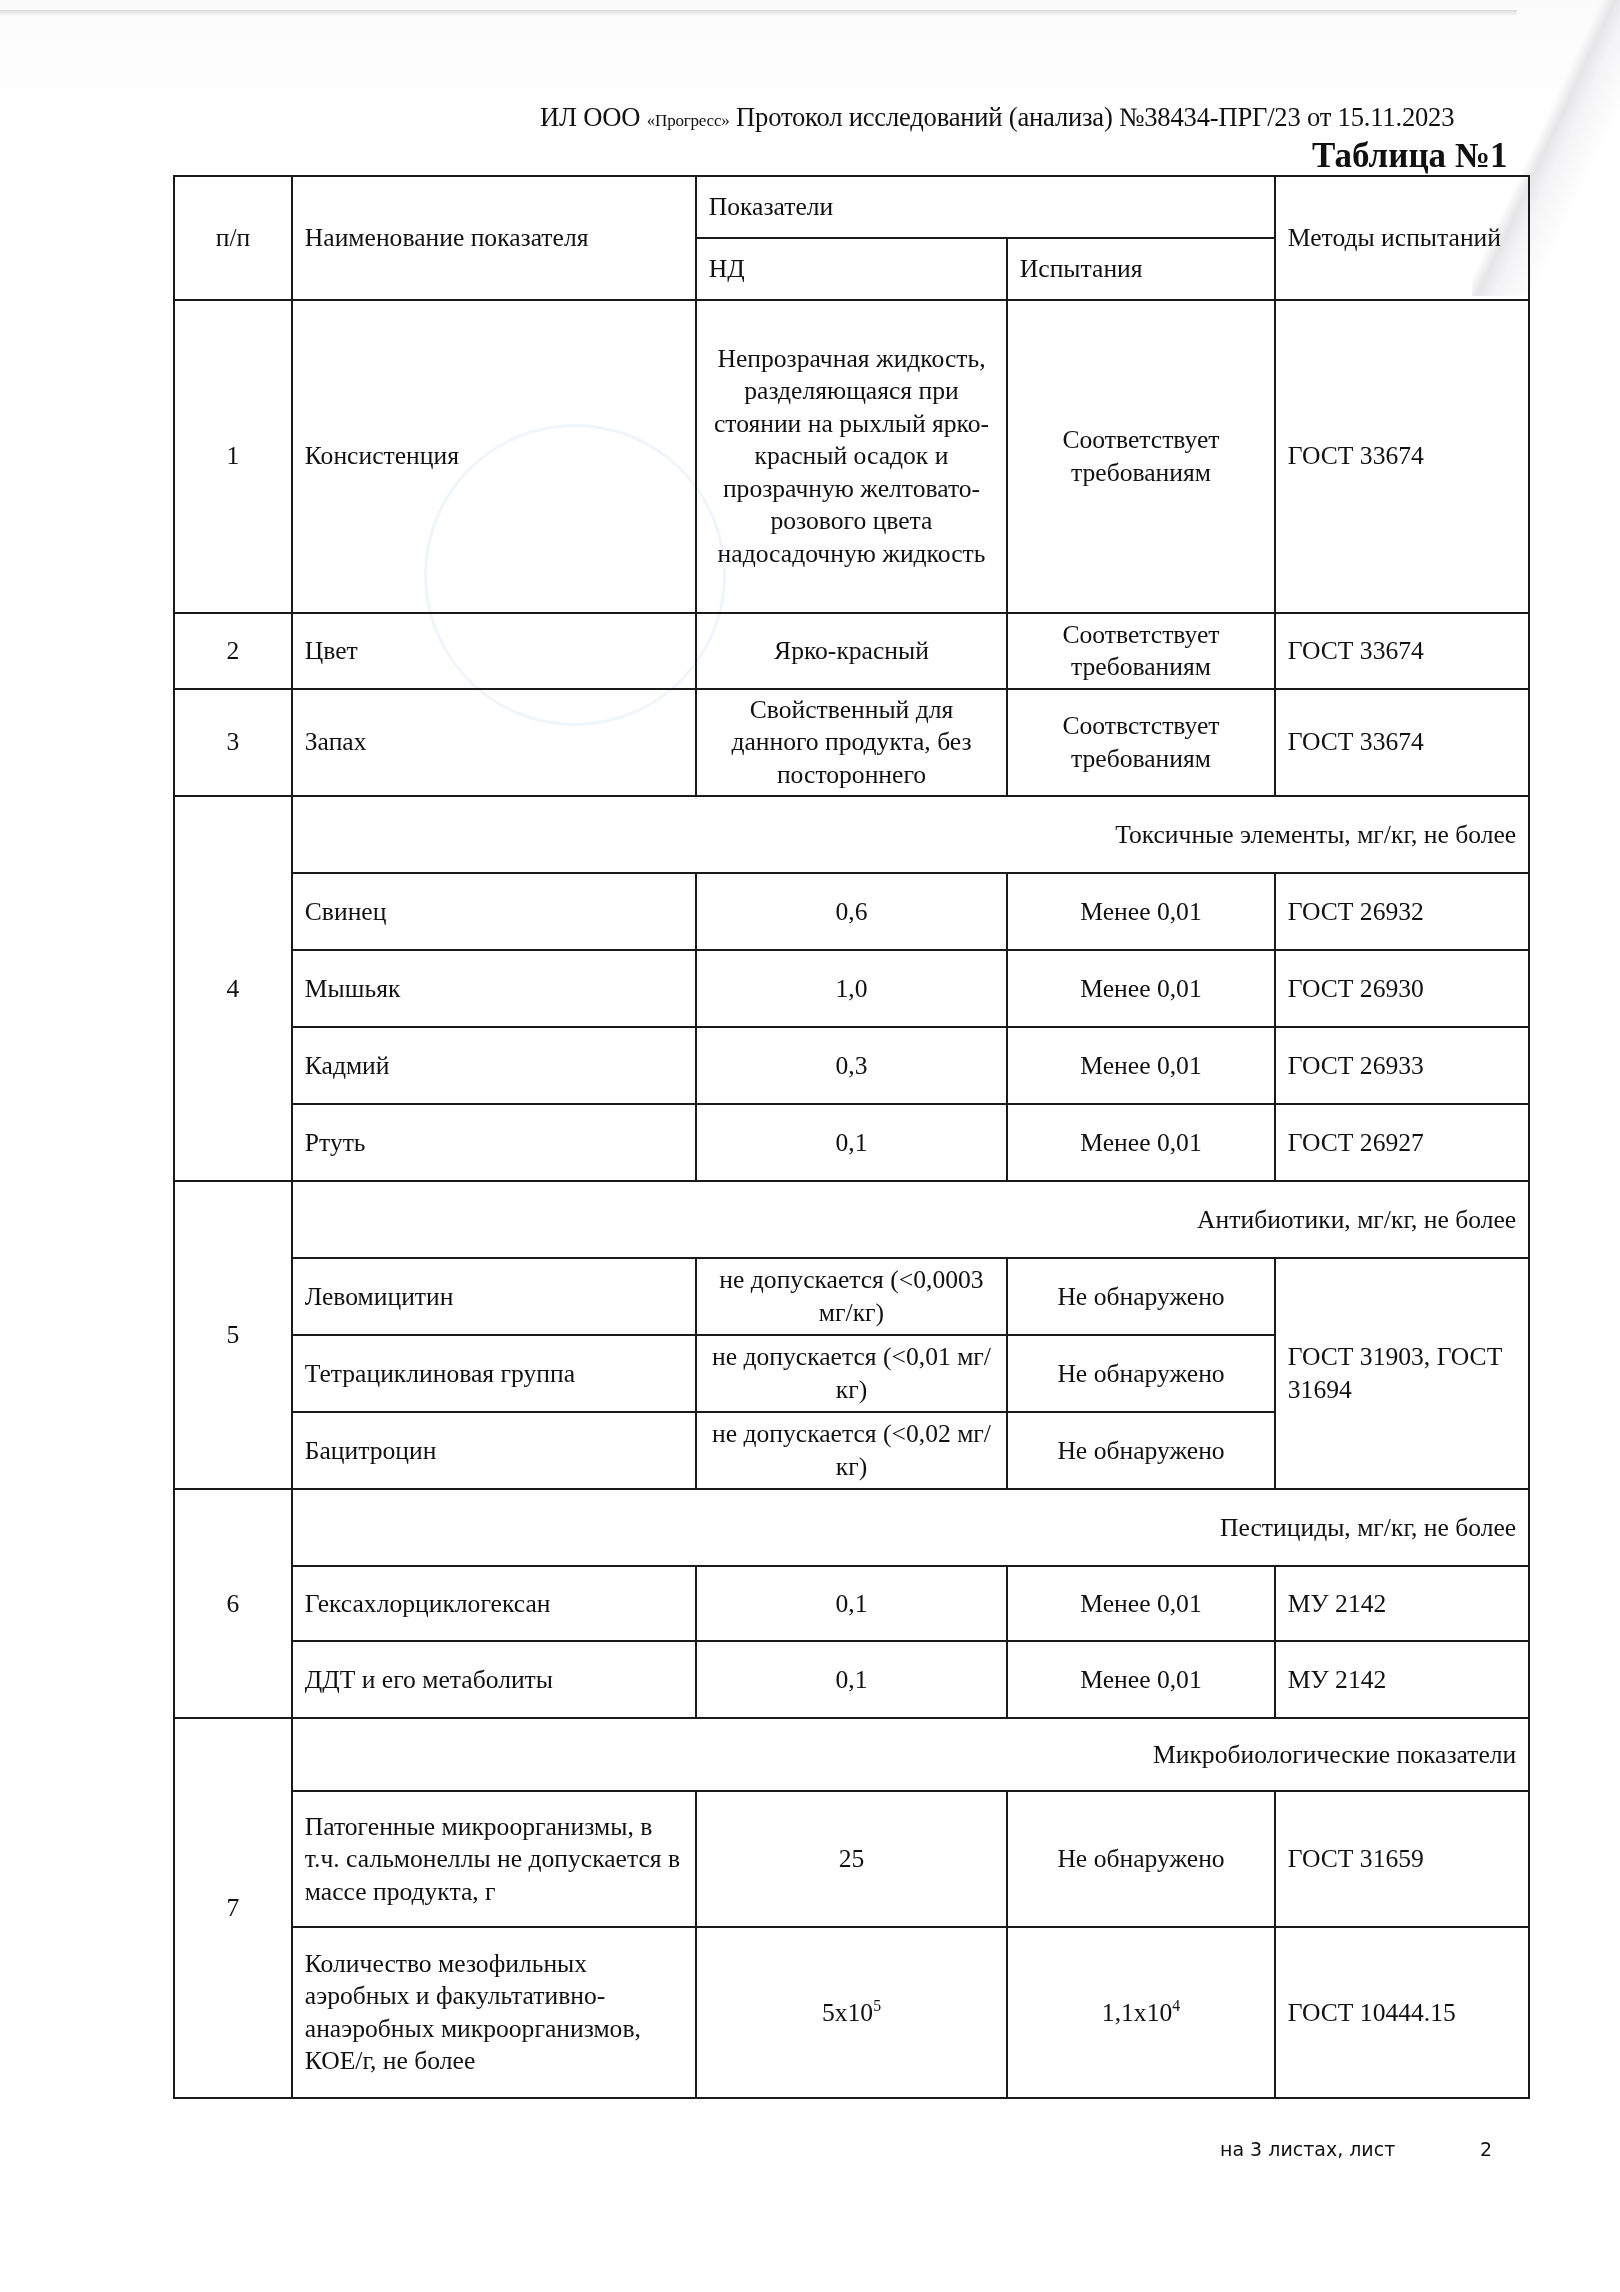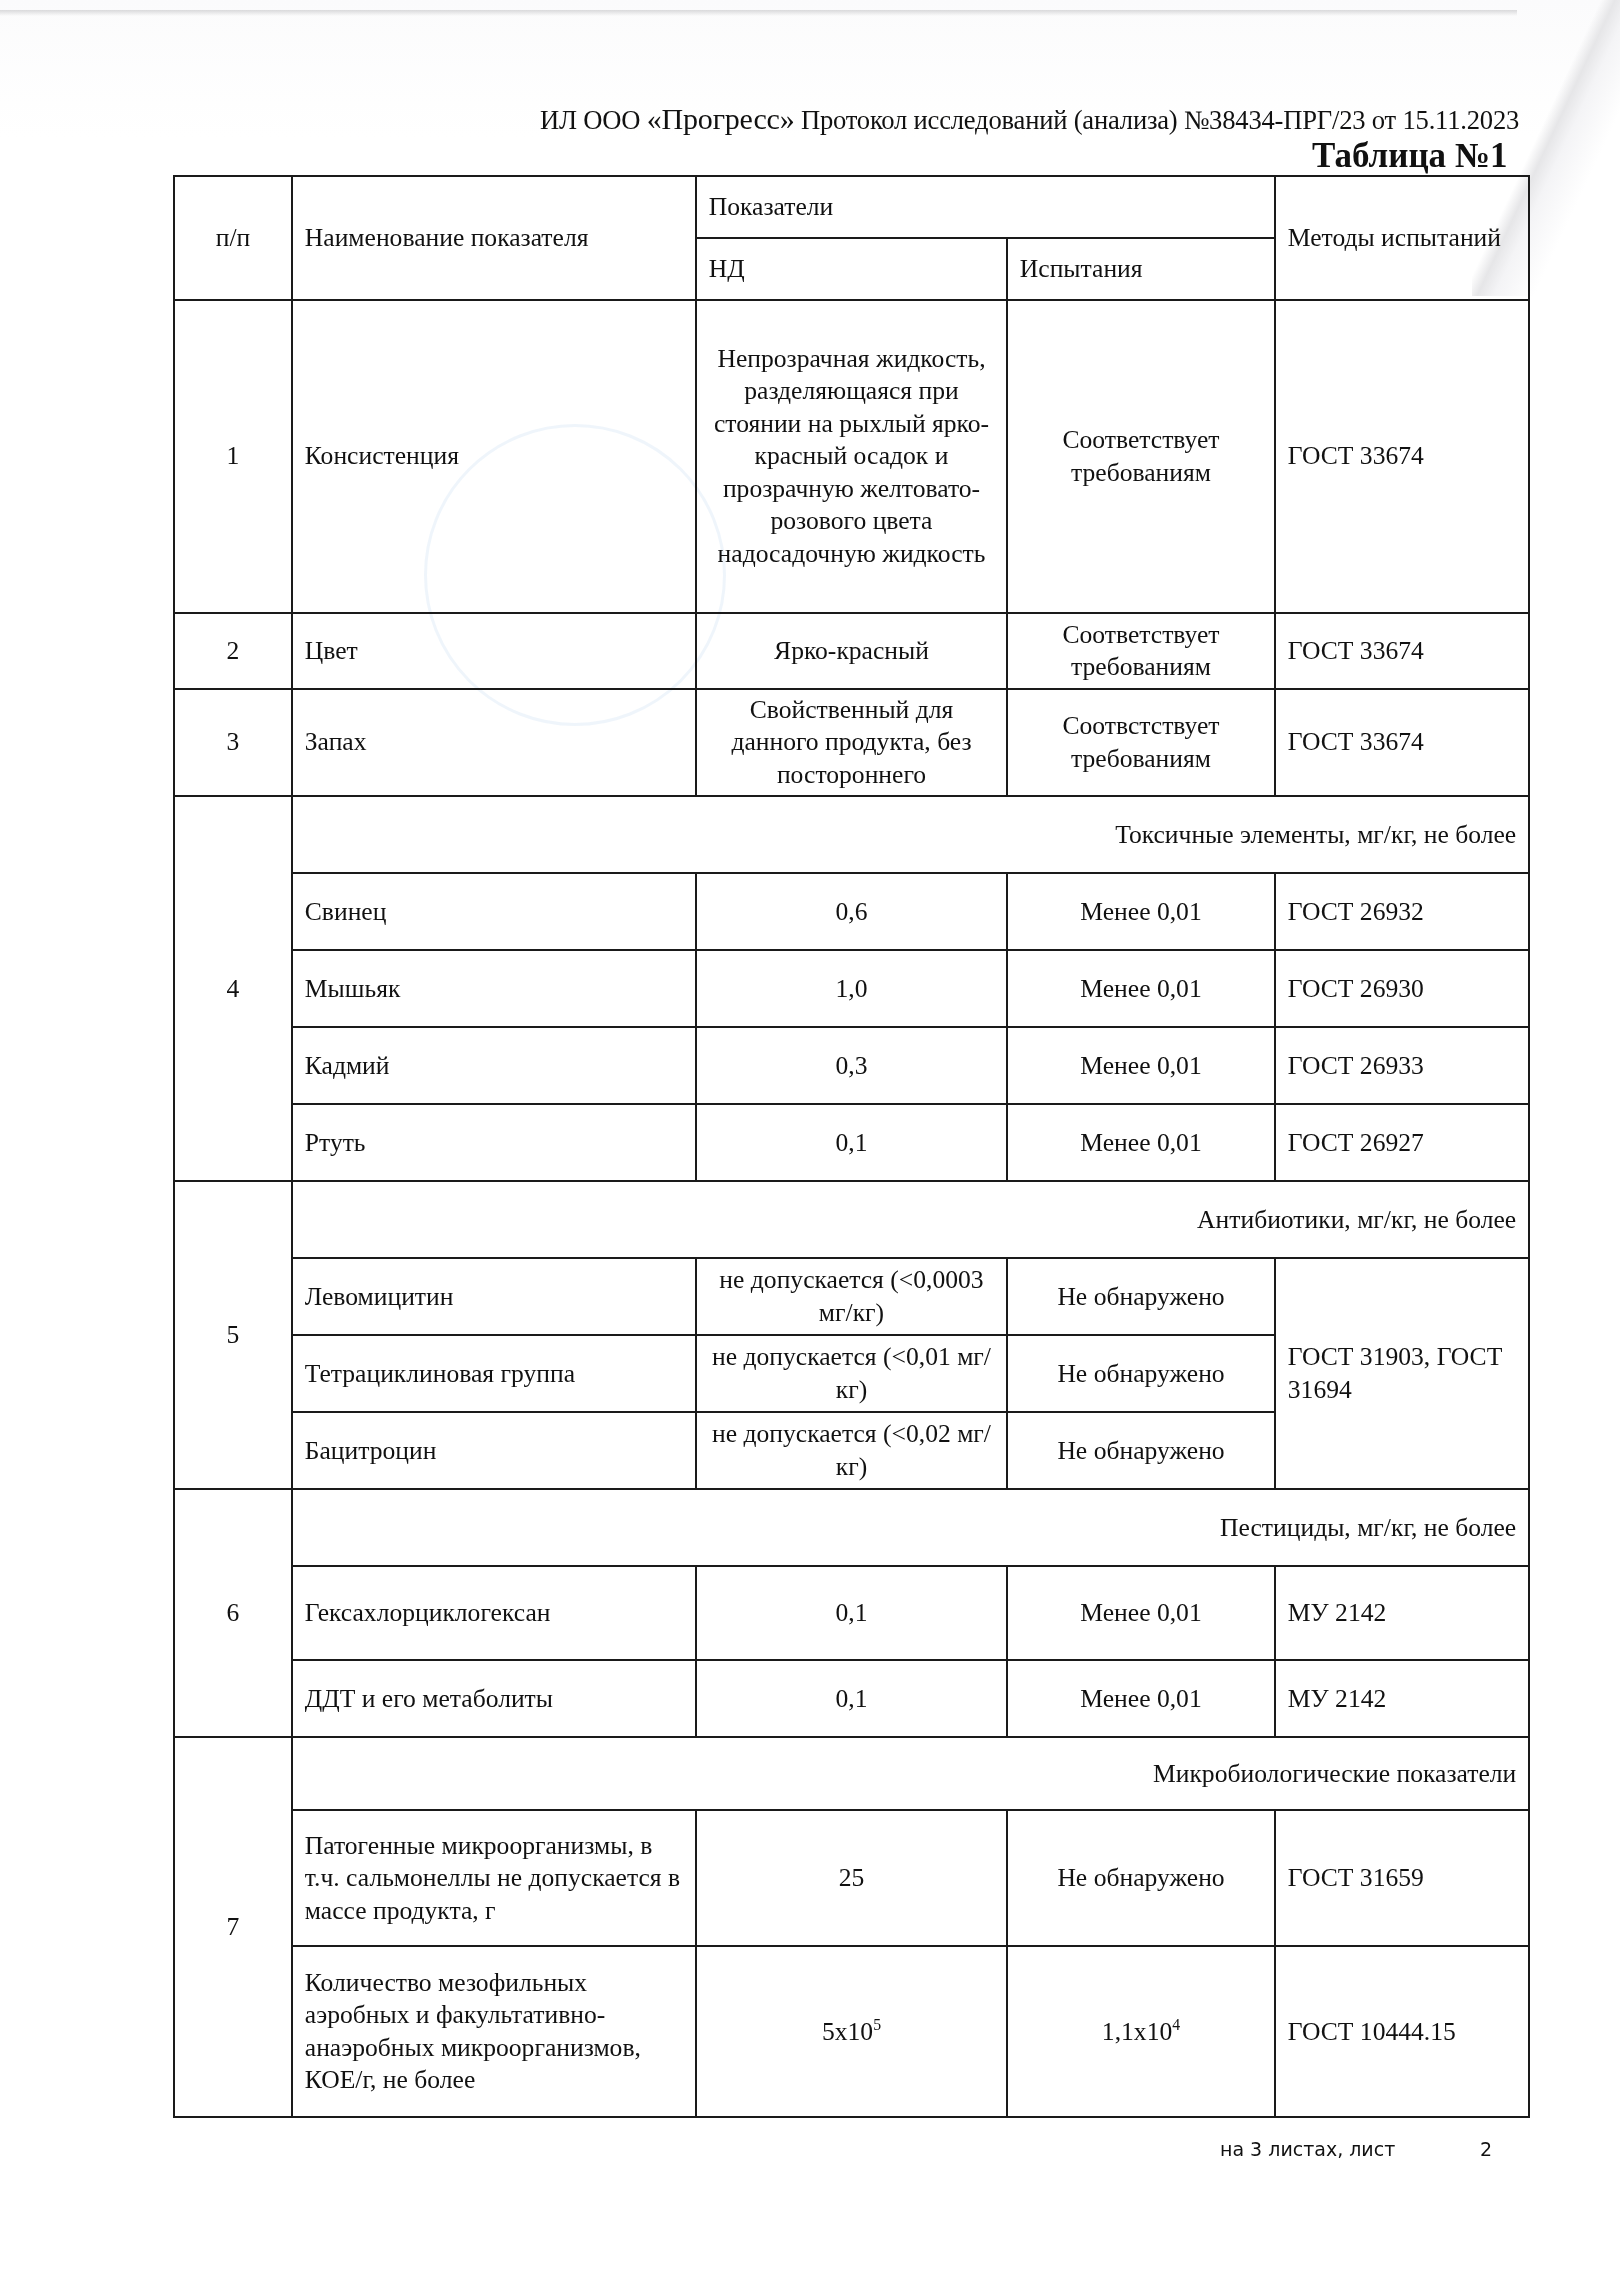--- a/index.html
+++ b/index.html
@@ -20,21 +20,21 @@
   }
   .top-edge {
     position:absolute; left:0; top:9.9px; width:1517px; height:5.9px;
     background:linear-gradient(180deg,#9a9a9e, rgba(255,255,255,0));
     opacity:.35;
   }
   .header-line {
     position:absolute; top:102px; left:540px;
     font-size:26.6px; letter-spacing:-0.2px; white-space:nowrap;
   }
-  .header-line .org { font-size:30px; }
+  .header-line .org { font-size:17px; }
   .table-title {
     position:absolute; top:136px; left:1312px;
     font-size:35px; font-weight:bold; white-space:nowrap;
   }
   table.results {
     position:absolute; left:173px; top:175px;
     width:1355px; border-collapse:collapse; table-layout:fixed;
     font-size:25.6px; line-height:32.5px;
   }
   table.results td {
@@ -169,21 +169,21 @@
     <tr style="height:77px">
       <td class="c-name">Бацитроцин</td>
       <td class="c-nd">не допускается (&lt;0,02 мг/кг)</td>
       <td class="c-test">Не обнаружено</td>
     </tr>
 
     <tr class="group" style="height:77px">
       <td class="c-num" rowspan="3">6</td>
       <td class="group-label" colspan="4">Пестициды, мг/кг, не более</td>
     </tr>
-    <tr style="height:94px">
+    <tr style="height:75px">
       <td class="c-name">Гексахлорциклогексан</td>
       <td class="c-nd">0,1</td>
       <td class="c-test">Менее 0,01</td>
       <td class="c-method">МУ 2142</td>
     </tr>
     <tr style="height:77px">
       <td class="c-name">ДДТ и его метаболиты</td>
       <td class="c-nd">0,1</td>
       <td class="c-test">Менее 0,01</td>
       <td class="c-method">МУ 2142</td>

